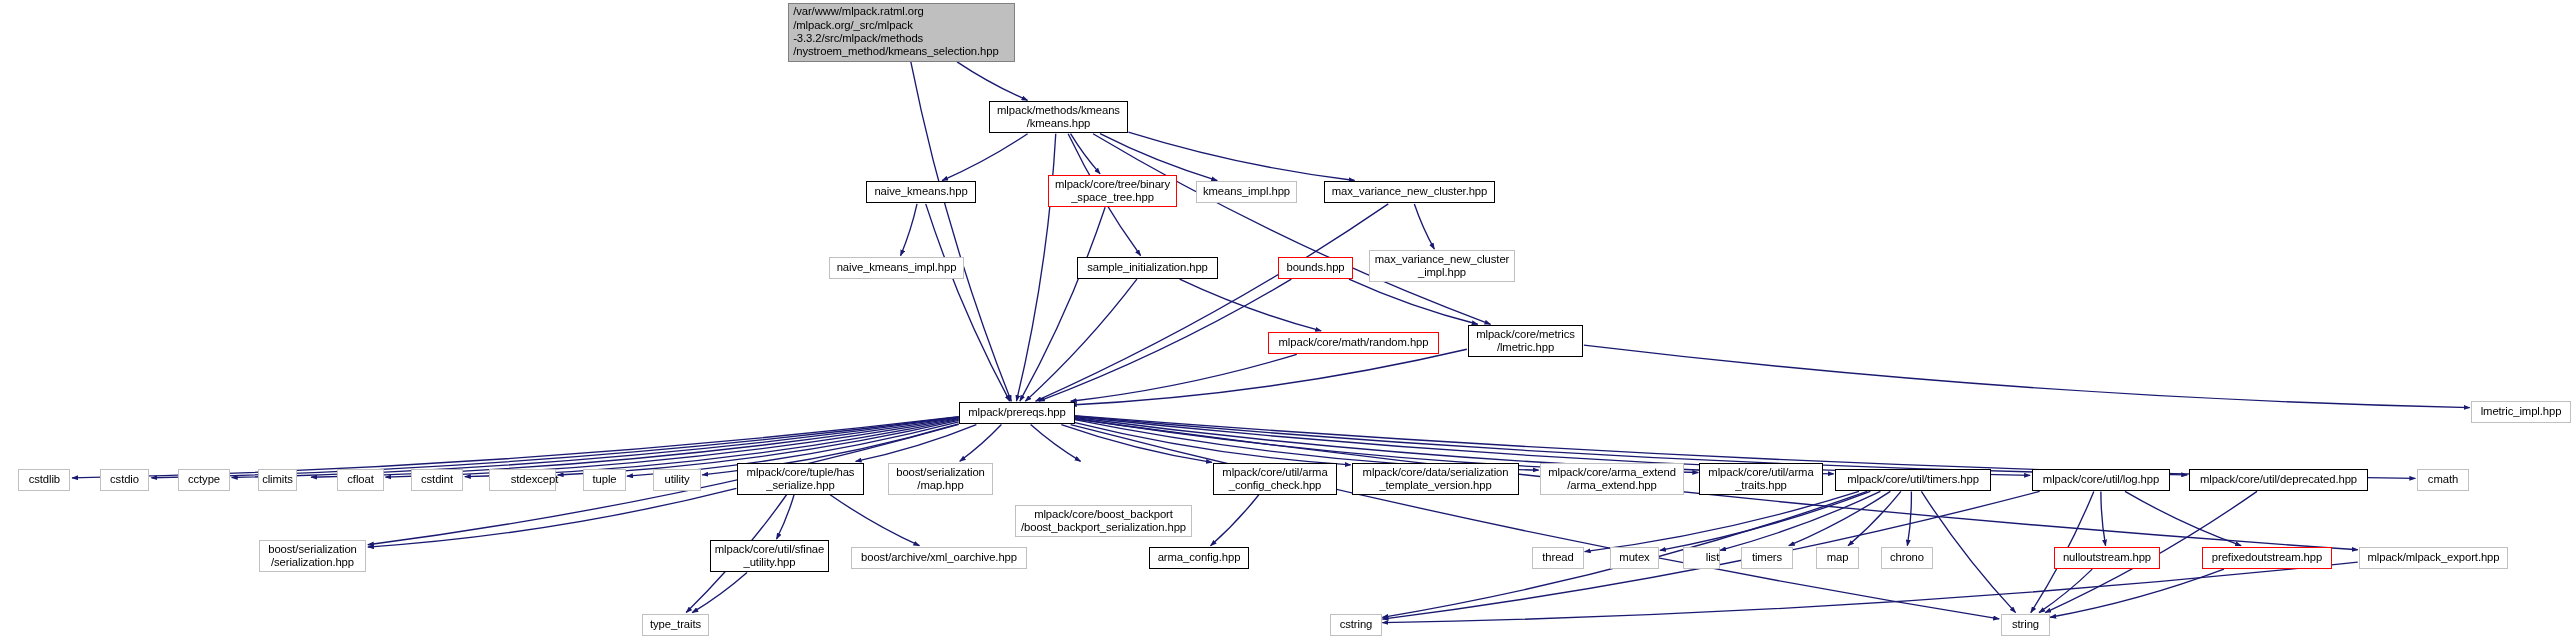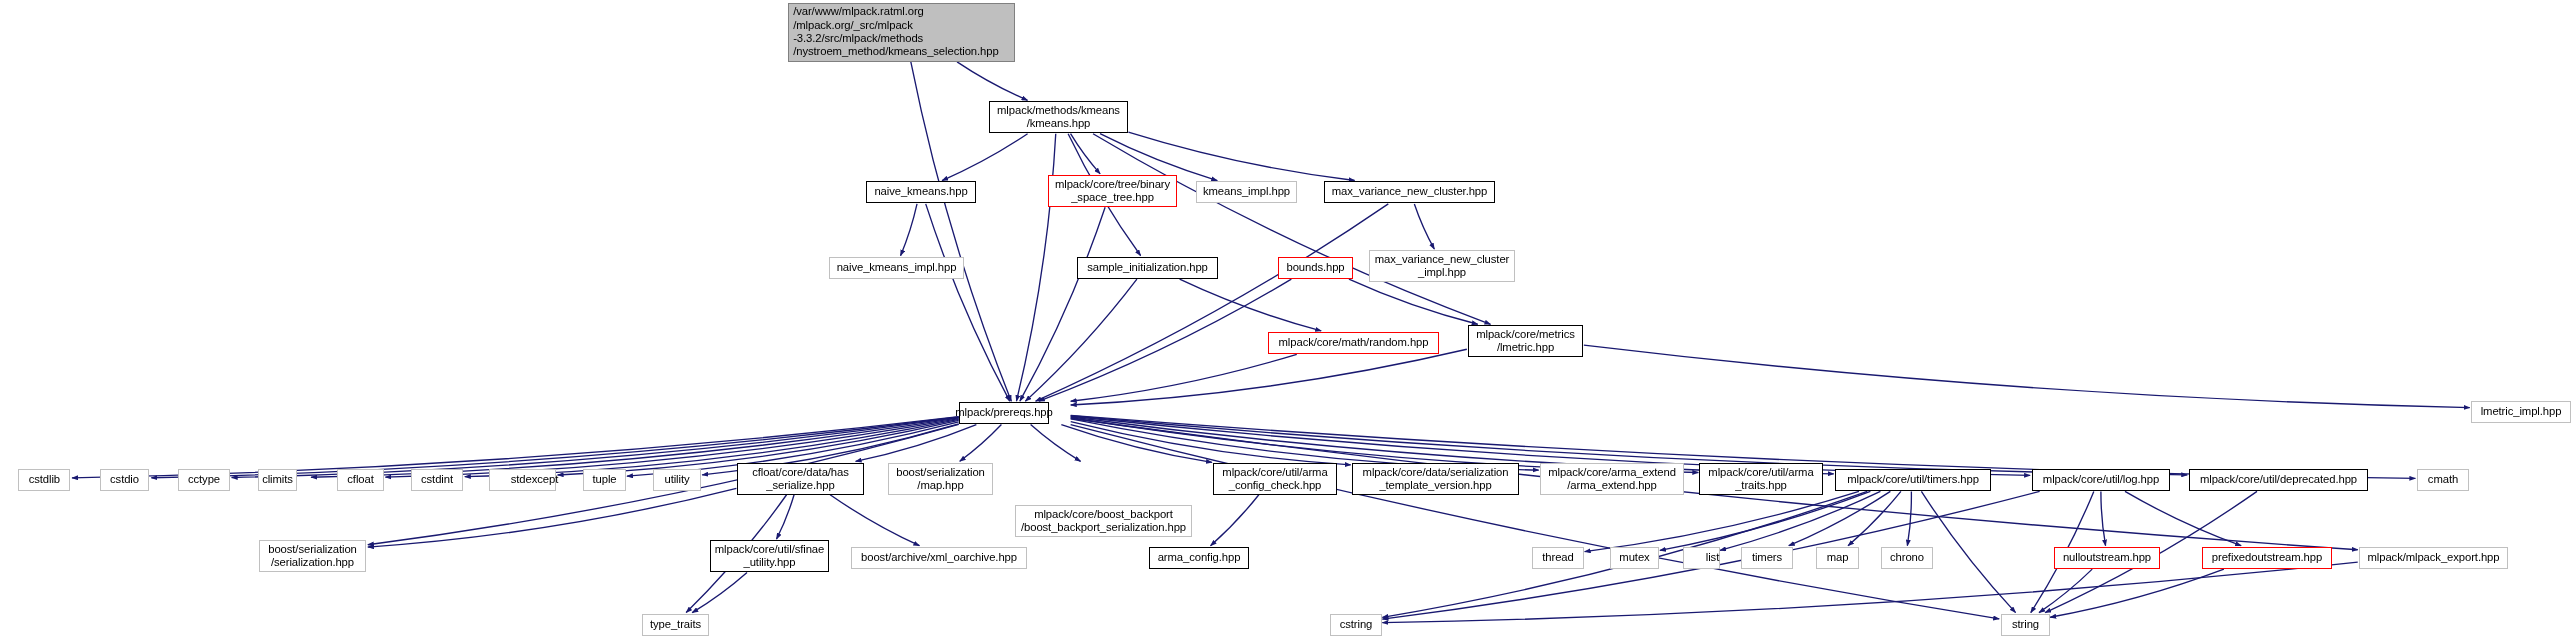--- a/index.html
+++ b/index.html
@@ -146,32 +146,32 @@
     <div class="node " style="left: 1196px; top: 181px; width: 101px; height: 22px;">kmeans_impl.hpp</div>
     <div class="node black" style="left: 1324px; top: 181px; width: 171px; height: 22px;">max_variance_new_cluster.hpp</div>
     <div class="node " style="left: 829px; top: 257px; width: 135px; height: 22px;">naive_kmeans_impl.hpp</div>
     <div class="node black" style="left: 1077px; top: 257px; width: 141px; height: 22px;">sample_initialization.hpp</div>
     <div class="node red" style="left: 1278px; top: 257px; width: 75px; height: 22px;">bounds.hpp</div>
     <div class="node " style="left: 1369px; top: 250px; width: 146px; height: 32px;">max_variance_new_cluster
 _impl.hpp</div>
     <div class="node red" style="left: 1268px; top: 332px; width: 171px; height: 22px;">mlpack/core/math/random.hpp</div>
     <div class="node black" style="left: 1468px; top: 325px; width: 115px; height: 32px;">mlpack/core/metrics
 /lmetric.hpp</div>
-    <div class="node black" style="left: 959px; top: 402px; width: 90px; height: 22px;">mlpack/prereqs.hpp</div>
+    <div class="node black" style="left: 959px; top: 402px; width: 116px; height: 22px;">mlpack/prereqs.hpp</div>
     <div class="node " style="left: 2471px; top: 401px; width: 100px; height: 22px;">lmetric_impl.hpp</div>
     <div class="node " style="left: 18.4px; top: 469px; width: 52px; height: 22px;">cstdlib</div>
     <div class="node " style="left: 100px; top: 469px; width: 49px; height: 22px;">cstdio</div>
     <div class="node " style="left: 178px; top: 469px; width: 52px; height: 22px;">cctype</div>
     <div class="node " style="left: 258px; top: 469px; width: 39px; height: 22px;">climits</div>
     <div class="node " style="left: 337px; top: 469px; width: 47px; height: 22px;">cfloat</div>
     <div class="node " style="left: 411px; top: 469px; width: 52px; height: 22px;">cstdint</div>
     <div class="node " style="left: 489px; top: 469px; width: 67px; height: 22px; padding-left: 24px;">stdexcept</div>
     <div class="node " style="left: 583px; top: 469px; width: 43px; height: 22px;">tuple</div>
     <div class="node " style="left: 653px; top: 469px; width: 48px; height: 22px;">utility</div>
-    <div class="node black" style="left: 737px; top: 463px; width: 127px; height: 32px;">cfloat/core/data/has
+    <div class="node black" style="left: 737px; top: 463px; width: 127px; height: 32px;">mlpack/core/tuple/has
 _serialize.hpp</div>
     <div class="node " style="left: 888px; top: 463px; width: 105px; height: 32px;">boost/serialization
 /map.hpp</div>
     <div class="node " style="left: 1015px; top: 463px; width: 177px; height: 32px; margin-top: 42px;">mlpack/core/boost_backport
 /boost_backport_serialization.hpp</div>
     <div class="node black" style="left: 1213px; top: 463px; width: 124px; height: 32px;">mlpack/core/util/arma
 _config_check.hpp</div>
     <div class="node black" style="left: 1352px; top: 463px; width: 167px; height: 32px;">mlpack/core/data/serialization
 _template_version.hpp</div>
     <div class="node " style="left: 1540px; top: 463px; width: 144px; height: 32px;">mlpack/core/arma_extend

